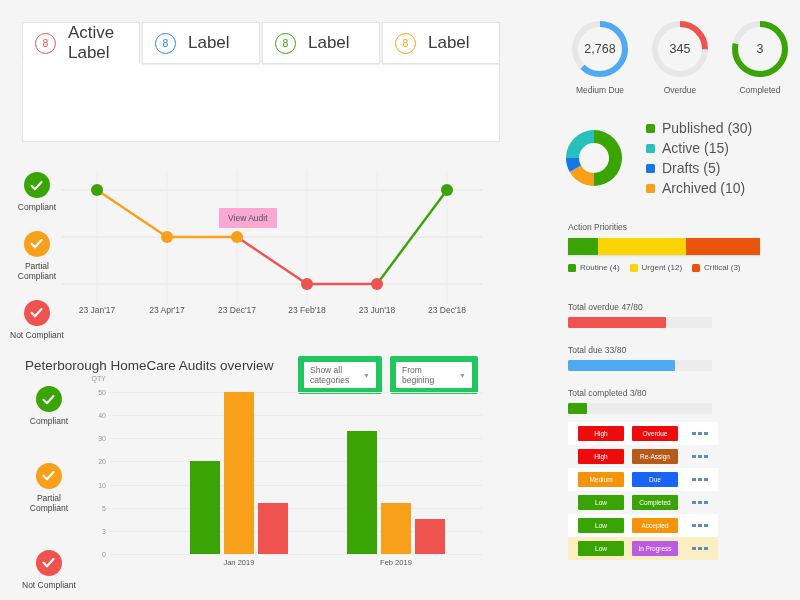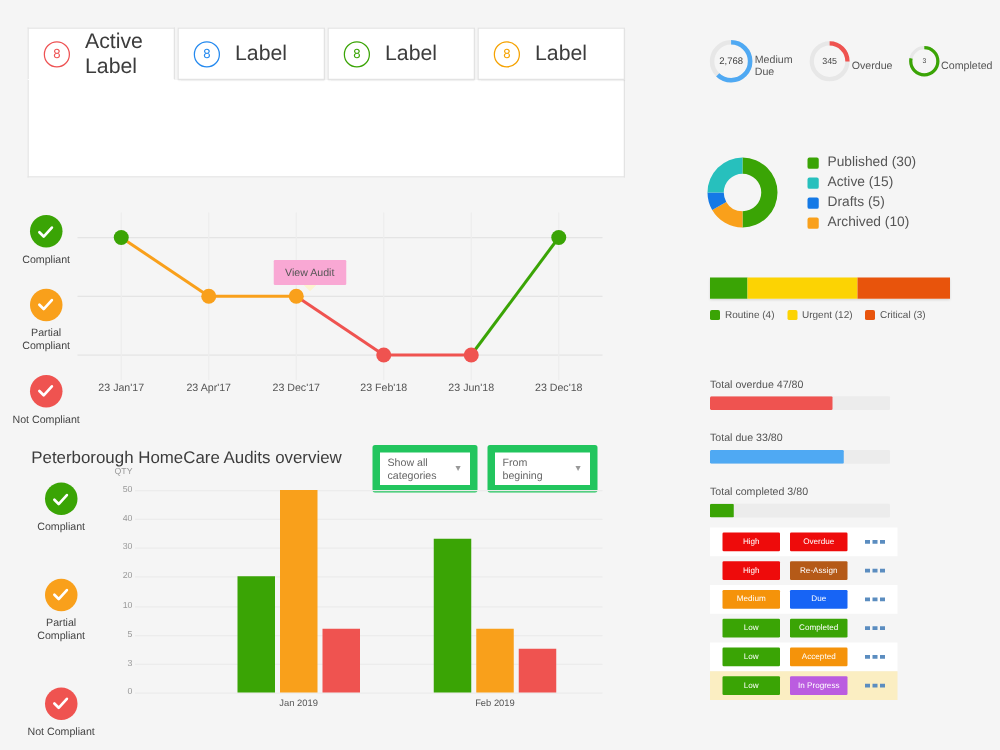--- a/index.html
+++ b/index.html
@@ -70,29 +70,29 @@
   .bc-grid .gl { position: absolute; left: 0; width: 100%; height: 1px; background: #ececec; }
   .bc-ylabels { position: absolute; left: 84px; top: 392px; width: 22px; height: 162px; }
   .bc-ylabels span { position: absolute; right: 0; font-size: 7px; color: #999; transform: translateY(-50%); }
   .bc-bars { position: absolute; left: 0; top: 0; width: 100%; height: 100%; }
   .bar { position: absolute; bottom: 0; }
   .bc-xlabels { position: absolute; left: 108px; top: 558px; width: 374px; }
   .bc-xlabels span { position: absolute; font-size: 7.5px; color: #555; transform: translateX(-50%); }
 
   
   .gauges { position: absolute; left: 566px; top: 18px; display: flex; gap: 12px; }
-  .gauge { width: 68px; display: flex; align-items: center; }
+  .gauge { width: 68px; display: flex; flex-direction: column; align-items: center; }
   .gauge-svg { width: 62px; height: 62px; }
   .gauge-val { font-size: 12.5px; fill: #444; }
   .gauge-label { font-size: 8.5px; color: #555; margin-top: 5px; }
 
   .donut-block { position: absolute; left: 560px; top: 120px; display: flex; align-items: center; gap: 18px; }
   .donut-svg { width: 68px; height: 68px; }
   .donut-legend { display: flex; flex-direction: column; gap: 4px; }
-  .legend-row { display: flex; align-items: center; gap: 7px; font-size: 11px; color: #555; }
+  .legend-row { display: flex; align-items: center; gap: 7px; font-size: 14px; color: #555; }
   .swatch { width: 9px; height: 9px; border-radius: 1.5px; flex: none; }
 
   .priorities { position: absolute; left: 568px; top: 222px; width: 192px; }
   .prio-title { font-size: 8.5px; color: #555; margin-bottom: 6px; }
   .prio-bar { display: flex; height: 17px; box-shadow: 0 1px 2px rgba(0,0,0,.12); }
   .prio-legend { display: flex; gap: 10px; margin-top: 8px; }
   .prio-legend .legend-row { font-size: 8px; gap: 4px; }
 
   .progress-block { position: absolute; left: 568px; top: 302px; width: 144px; }
   .prog-item { margin-bottom: 17px; }
@@ -324,20 +324,21 @@
           <span>Drafts (5)</span>
         </div>
         <div class="legend-row">
           <span class="swatch" style="background: rgb(249, 160, 27);"></span>
           <span>Archived (10)</span>
         </div>
       </div>
   </div>
 
   <div class="priorities">
+    <div class="prio-title">Action Priorities</div>
     <div class="prio-bar" id="prio-bar">
         <div style="width: 15.3846%; background: rgb(58, 164, 5);"></div>
         <div style="width: 46.1538%; background: rgb(252, 211, 3);"></div>
         <div style="width: 38.4615%; background: rgb(232, 84, 12);"></div>
       </div>
     <div class="prio-legend" id="prio-legend">
         <div class="legend-row">
           <span class="swatch" style="background: rgb(58, 164, 5); width: 8px; height: 8px;"></span>
           <span>Routine (4)</span>
         </div>

